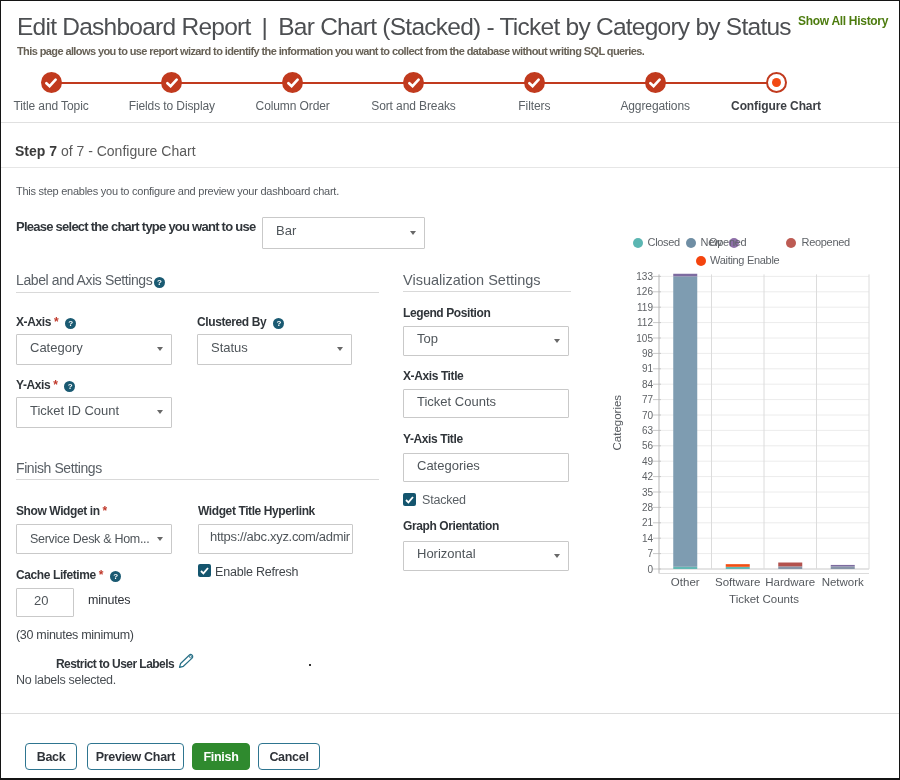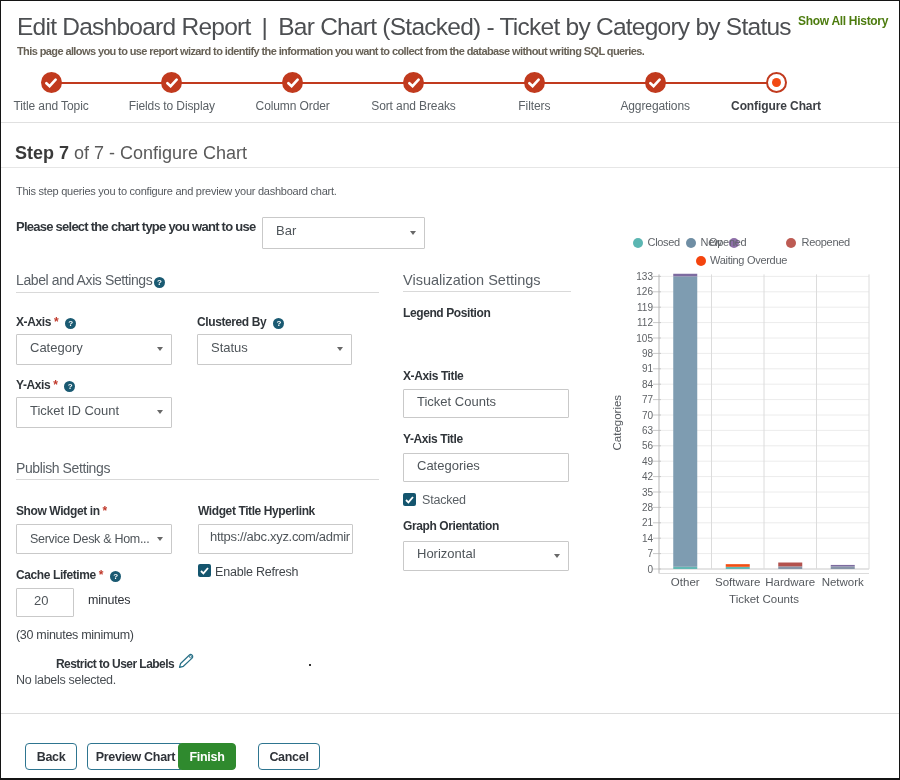--- a/index.html
+++ b/index.html
@@ -48,39 +48,39 @@
 <div id="page">
 
   <h1 class="title abs" style="left:16px; top:12px;">Edit Dashboard Report <span style="padding:0 5px;">|</span> Bar Chart (Stacked) - Ticket by Category by Status</h1>
   <div class="hist abs" style="left:797px; top:13px;">Show All History</div>
   <div class="subtitle abs" style="left:16px; top:44px;">This page allows you to use report wizard to identify the information you want to collect from the database without writing SQL queries.</div>
 
   <div class="stepline abs" style="left:50px; top:81px; width:725px;"></div>
   <div id="steps"></div>
   <div class="hline abs" style="left:0; top:121px; width:898px;"></div>
 
-  <div class="abs" style="left:14px; top:142px; font-size:18px; color:#5a5a5a;"><b style="color:#3a3a3a;">Step 7</b> of 7 - Configure Chart</div>
+  <div class="abs" style="left:14px; top:142px; font-size:14px; color:#5a5a5a;"><b style="color:#3a3a3a;">Step 7</b> of 7 - Configure Chart</div>
   <div class="hline abs" style="left:0; top:166px; width:898px; background:#e6e6e6;"></div>
-  <div class="abs" style="left:15px; top:184px; font-size:11px; letter-spacing:-0.25px; color:#55595e;">This step queries you to configure and preview your dashboard chart.</div>
+  <div class="abs" style="left:15px; top:184px; font-size:11px; letter-spacing:-0.25px; color:#55595e;">This step enables you to configure and preview your dashboard chart.</div>
 
   <div class="lbl abs" style="left:15px; top:218px; font-size:13px; letter-spacing:-0.75px;">Please select the chart type you want to use</div>
   <div class="sel abs" style="left:261px; top:216px; width:163px; height:32px;">Bar<span class="car"></span></div>
 
   <div class="sect abs" style="left:15px; top:271px;">Label and Axis Settings <span class="qm">?</span></div>
   <div class="hline abs" style="left:15px; top:291px; width:363px; background:#d9d9d9;"></div>
 
   <div class="lbl abs" style="left:15px; top:314px;">X-Axis <span class="req">*</span> <span class="qm">?</span></div>
   <div class="sel abs" style="left:15px; top:333px; width:156px; height:31px;">Category<span class="car"></span></div>
   <div class="lbl abs" style="left:196px; top:314px;">Clustered By <span class="qm">?</span></div>
   <div class="sel abs" style="left:196px; top:333px; width:155px; height:31px;">Status<span class="car"></span></div>
 
   <div class="lbl abs" style="left:15px; top:377px;">Y-Axis <span class="req">*</span> <span class="qm">?</span></div>
   <div class="sel abs" style="left:15px; top:396px; width:156px; height:31px;">Ticket ID Count<span class="car"></span></div>
 
-  <div class="sect abs" style="left:15px; top:459px;">Publish Settings</div>
+  <div class="sect abs" style="left:15px; top:459px;">Finish Settings</div>
   <div class="hline abs" style="left:15px; top:478px; width:363px; background:#d9d9d9;"></div>
 
   <div class="lbl abs" style="left:15px; top:503px;">Show Widget in <span class="req">*</span></div>
   <div class="sel abs" style="left:15px; top:523px; width:156px; height:30px; font-size:12.5px; letter-spacing:-0.3px; padding-bottom:1px;">Service Desk &amp; Hom...<span class="car"></span></div>
   <div class="lbl abs" style="left:197px; top:503px;">Widget Title Hyperlink</div>
   <div class="inp abs" style="left:197px; top:523px; width:155px; height:30px; padding-left:11px; font-size:13px; letter-spacing:-0.3px;">https://abc.xyz.com/admir</div>
 
   <div class="lbl abs" style="left:15px; top:567px;">Cache Lifetime <span class="req">*</span> <span class="qm">?</span></div>
   <div class="chk abs" style="left:197px; top:563px;">
     <svg width="9" height="8" viewBox="0 0 9 8">
@@ -100,20 +100,21 @@
       <circle cx="12.55" cy="3.75" r="1.1" fill="none" stroke="#276f86" stroke-width="0.85"></circle>
     </svg>
   </div>
   <div class="abs" style="left:15px; top:672px; font-size:12.5px; letter-spacing:-0.3px; color:#4a4f54;">No labels selected.</div>
   <div class="abs" style="left:308px; top:663px; width:2px; height:2px; background:#333;"></div>
 
   <div class="sect abs" style="left:402px; top:271px; font-size:14.5px; letter-spacing:0;">Visualization Settings</div>
   <div class="hline abs" style="left:402px; top:290px; width:168px; background:#d9d9d9;"></div>
 
   <div class="lbl abs" style="left:402px; top:305px;">Legend Position</div>
+  <div class="sel abs" style="left:402px; top:325px; width:166px; height:30px;">Top<span class="car"></span></div>
 
   <div class="lbl abs" style="left:402px; top:368px;">X-Axis Title</div>
   <div class="inp abs" style="left:402px; top:388px; width:166px; height:29px;">Ticket Counts</div>
 
   <div class="lbl abs" style="left:402px; top:431px;">Y-Axis Title</div>
   <div class="inp abs" style="left:402px; top:452px; width:166px; height:29px;">Categories</div>
 
   <div class="chk abs" style="left:402px; top:492px;">
     <svg width="9" height="8" viewBox="0 0 9 8">
         <path d="M1 4 L3.4 6.4 L8 1" stroke="#fff" stroke-width="1.8" fill="none"></path>
@@ -207,21 +208,21 @@
       <text x="189.25" y="355" font-size="11.5" fill="#55595e" font-family="&quot;Liberation Sans&quot;, sans-serif" text-anchor="middle">Hardware</text>
       <text x="241.75" y="355" font-size="11.5" fill="#55595e" font-family="&quot;Liberation Sans&quot;, sans-serif" text-anchor="middle">Network</text>
       <text x="163" y="372" font-size="11.5" fill="#55595e" font-family="&quot;Liberation Sans&quot;, sans-serif" text-anchor="middle">Ticket Counts</text>
       <text x="20" y="191.7" font-size="11.5" fill="#55595e" font-family="&quot;Liberation Sans&quot;, sans-serif" text-anchor="middle" transform="rotate(-90 20 191.7)">Categories</text>
     </svg>
   <div id="chart"></div>
 
   <div class="hline abs" style="left:0; top:712px; width:898px; background:#dcdcdc;"></div>
   <div class="btn abs" style="left:24px; top:742px; width:52px;">Back</div>
   <div class="btn abs" style="left:86px; top:742px; width:97px;">Preview Chart</div>
-  <div class="btn green abs" style="left:177px; top:742px; width:58px;">Finish</div>
+  <div class="btn green abs" style="left:191px; top:742px; width:58px;">Finish</div>
   <div class="btn abs" style="left:257px; top:742px; width:62px;text-align:center;">Cancel</div>
 <div class="stepc abs" style="left: 39.5px; top: 71px;">
       <svg width="12" height="10" viewBox="0 0 12 10">
         <path d="M1.4 5.2 L4.6 8.2 L10.6 1.6" stroke="#fff" stroke-width="2.6" fill="none" stroke-linecap="round"></path>
       </svg>
     </div>
     <div class="steplbl abs" style="left: 50px; top: 97.5px;">Title and Topic</div>
     <div class="stepc abs" style="left: 160.333px; top: 71px;">
       <svg width="12" height="10" viewBox="0 0 12 10">
         <path d="M1.4 5.2 L4.6 8.2 L10.6 1.6" stroke="#fff" stroke-width="2.6" fill="none" stroke-linecap="round"></path>
@@ -258,14 +259,14 @@
     <div class="steplbl abs bold" style="left: 775px; top: 97.5px;">Configure Chart</div>
     <div class="abs" style="left: 632px; top: 237.3px; width: 10px; height: 10px; border-radius: 50%; background: rgb(91, 182, 178);"></div>
     <div class="leglbl abs" style="left: 646.5px; top: 235.3px;">Closed</div>
     <div class="abs" style="left: 685.3px; top: 237.3px; width: 10px; height: 10px; border-radius: 50%; background: rgb(111, 142, 164);"></div>
     <div class="leglbl abs" style="left: 699.5px; top: 235.3px;">New</div>
     <div class="abs" style="left: 727.8px; top: 237.3px; width: 10px; height: 10px; border-radius: 50%; background: rgb(142, 111, 168);"></div>
     <div class="leglbl abs" style="left: 708px; top: 235.3px;">Opened</div>
     <div class="abs" style="left: 785.3px; top: 237.3px; width: 10px; height: 10px; border-radius: 50%; background: rgb(189, 91, 83);"></div>
     <div class="leglbl abs" style="left: 800.5px; top: 235.3px;">Reopened</div>
     <div class="abs" style="left: 694.8px; top: 255.3px; width: 10px; height: 10px; border-radius: 50%; background: rgb(244, 68, 14);"></div>
-    <div class="leglbl abs" style="left: 709px; top: 253.3px;">Waiting Overdue</div>
+    <div class="leglbl abs" style="left: 709px; top: 253.3px;">Waiting Enable</div>
   </div>
 
 </body></html>

